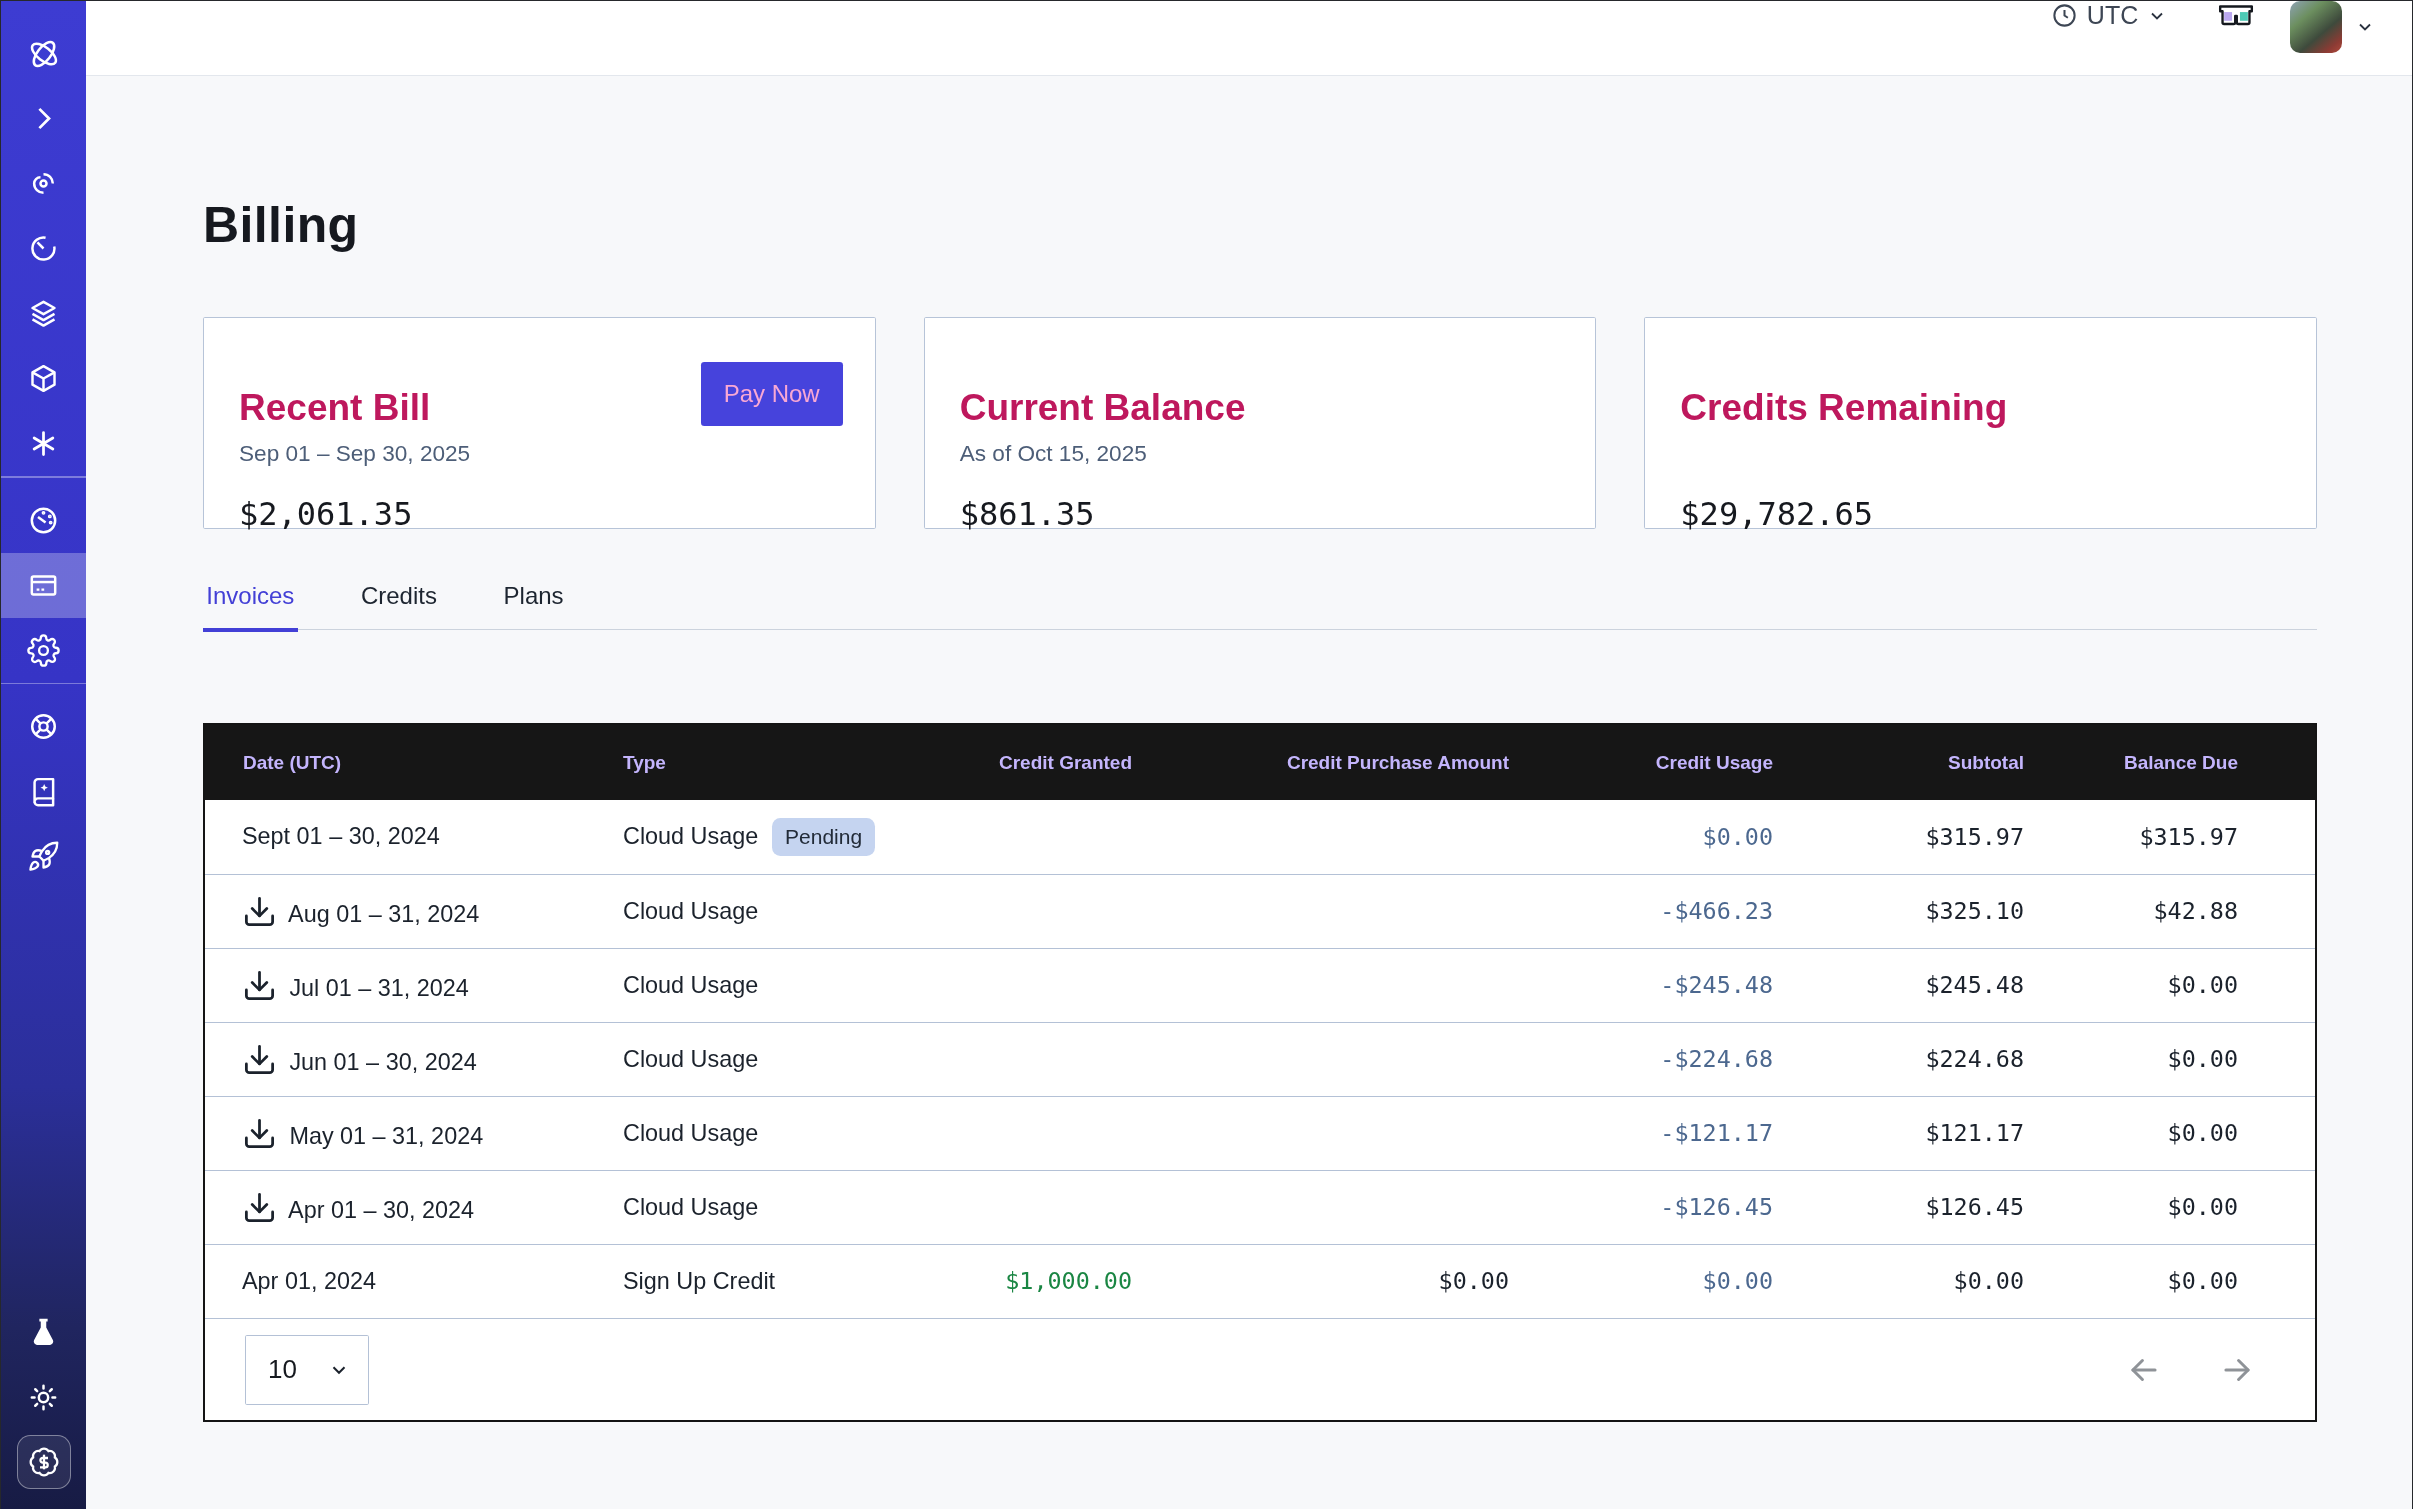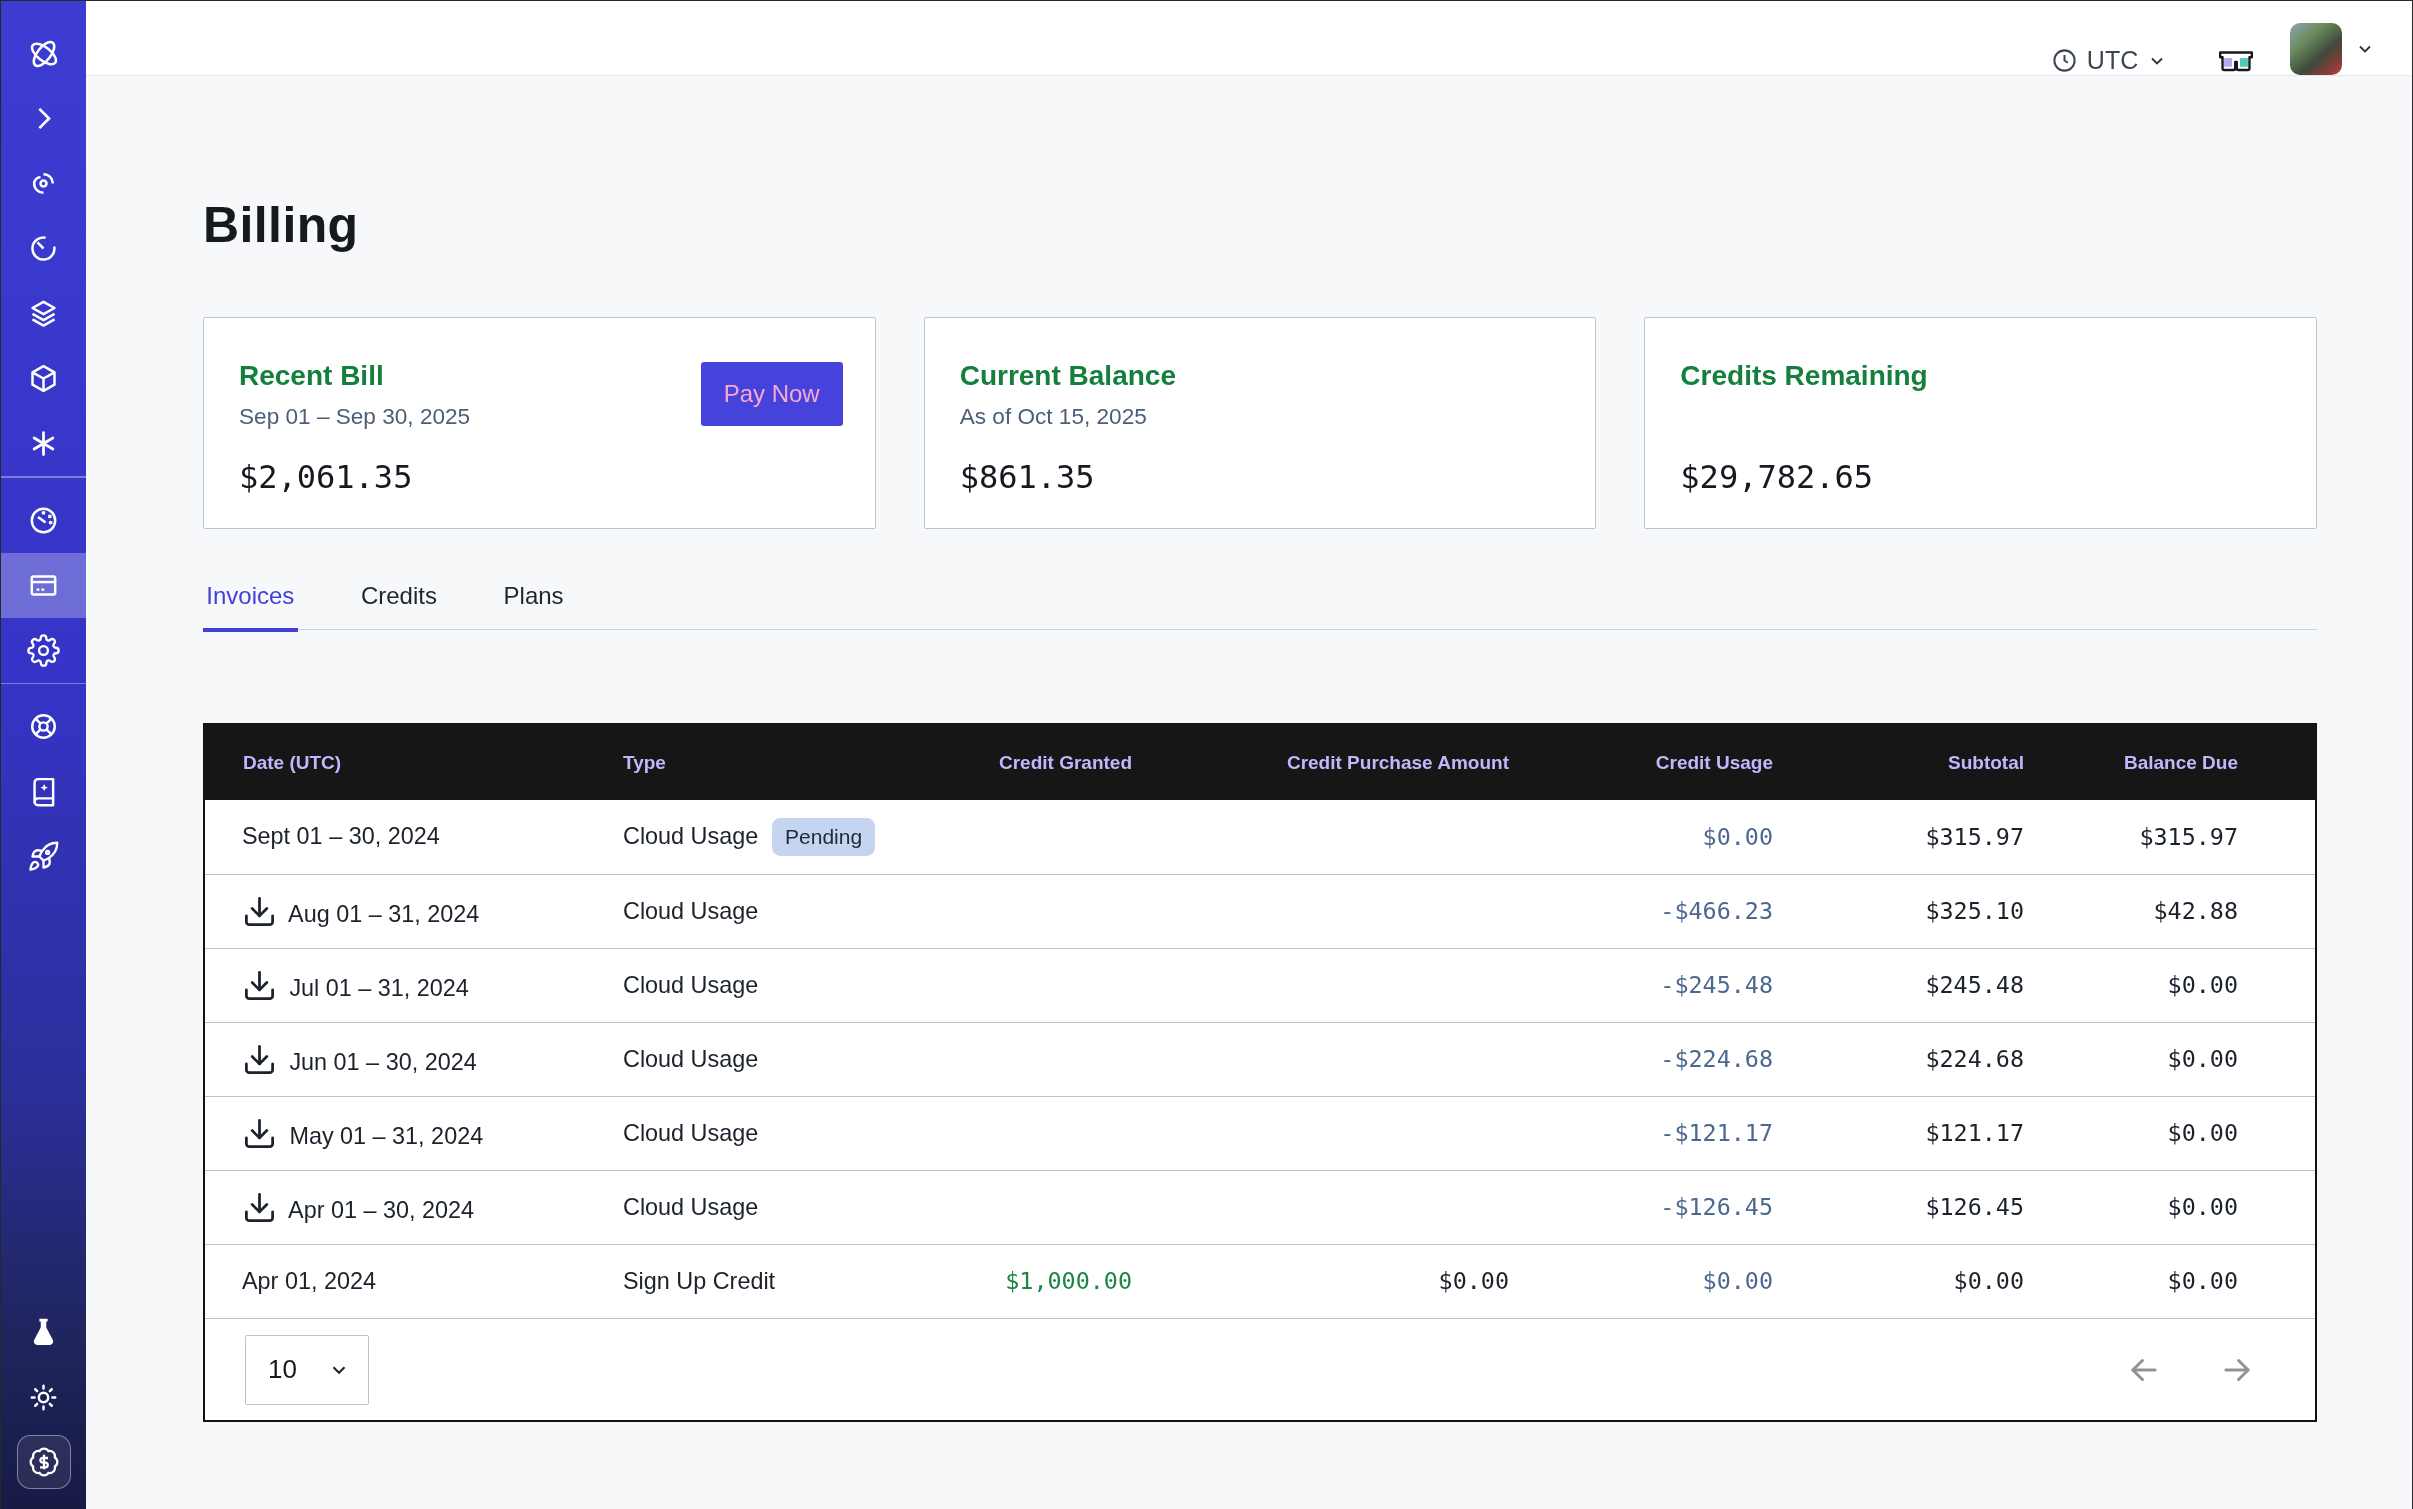--- a/index.html
+++ b/index.html
@@ -21,39 +21,39 @@
   .sb-divider { height:1.7px; background:rgba(255,255,255,.35); margin:0; }
   .sb-gap { height:10px; }
   .sb-spacer { flex:1; }
   .sb-pill { width:54px; height:54px; border:1.7px solid rgba(255,255,255,.4); background:rgba(255,255,255,.08);
     border-radius:13.4px; display:flex; align-items:center; justify-content:center; }
   .sb-pill svg { width:32px; height:32px; }
 
   
   .right { flex:1; display:flex; flex-direction:column; min-width:0; }
   .topbar { height:75px; background:#ffffff; border-bottom:0.8px solid #e3e7ed;
-    display:flex; align-items:flex-end; justify-content:flex-end; padding-right:37px; }
+    display:flex; align-items:flex-start; justify-content:flex-end; padding-right:37px; }
   .tz { display:flex; align-items:center; gap:8.4px; background:none; border:none; cursor:pointer;
     color:#3d4654; font-size:25px; font-family:inherit; margin-right:50px; }
   .tz svg.clock { width:27px; height:27px; }
   .chev { width:20px; height:20px; color:#2b3340; }
   .glasses-btn { background:none; border:none; cursor:pointer; margin-right:35px; display:flex; }
   .glasses-btn svg { width:38px; height:28.5px; }
   .account { display:flex; align-items:center; gap:13.4px; background:none; border:none; cursor:pointer; }
   .avatar { width:52px; height:52px; border-radius:10px;
     background:linear-gradient(140deg,#8fa3b5 0%,#6c8f5f 30%,#3e4a3c 62%,#8c3b34 85%,#b04a3c 100%); }
 
   .main { padding:120px 95px 0 117px; }
   .page-title { font-size:50px; font-weight:600; color:#16191f; letter-spacing:0.4px; }
 
   
   .cards { display:flex; gap:48px; margin-top:63px; }
   .card { flex:1; height:212px; background:#ffffff; border:1.7px solid #b7c4d8; border-radius:1.7px;
     padding:42px 35px 0 35px; position:relative; }
-  .card-title { font-size:28px; font-weight:600; color:#15803d; }
+  .card-title { font-size:37px; font-weight:600; color:#be185d;margin-top:27px; }
   .card-sub { font-size:22.6px; color:#4d5e78; margin-top:11.7px; min-height:27px; }
   .card-amount { font-family:"DejaVu Sans Mono", monospace; font-size:32px; color:#16191f; margin-top:27px; }
   .paynow { position:absolute; top:44px; right:32px; width:142px; height:64px;
     background:#4643dc; color:#f9a8d4; border:none; border-radius:3.3px;
     font-size:24px; font-family:inherit; cursor:pointer; }
 
   
   .tabs { display:flex; margin-top:53px; border-bottom:1.7px solid #ccd3dd; }
   .tab { font-size:24px; font-weight:500; color:#1d2530; padding:0 3.3px 18.4px 3.3px; margin-right:60px;
     background:none; border:none; border-bottom:4.2px solid transparent; margin-bottom:-3.3px;

